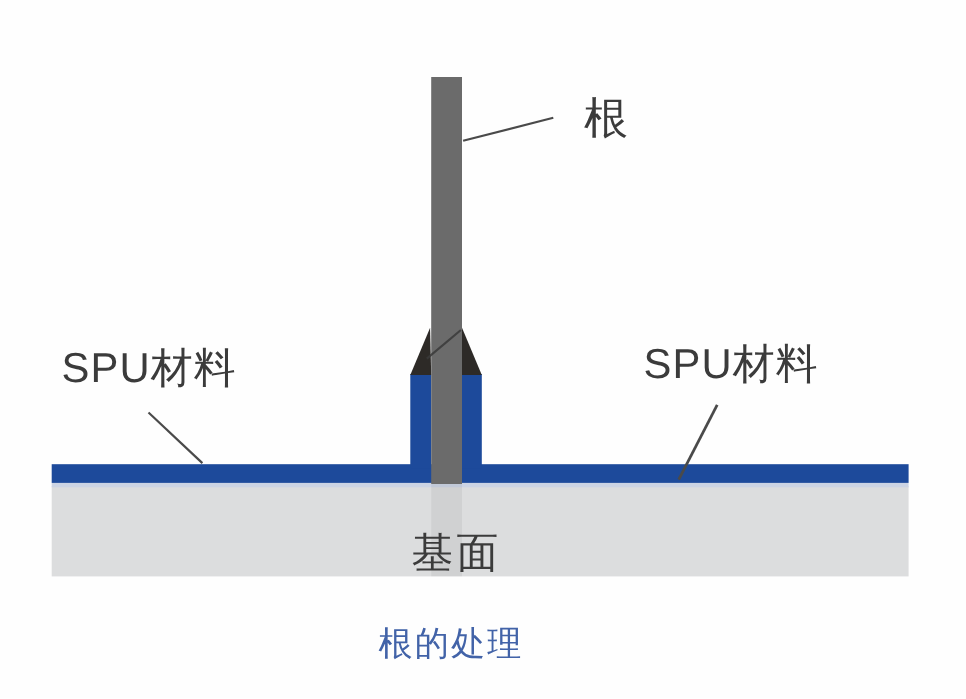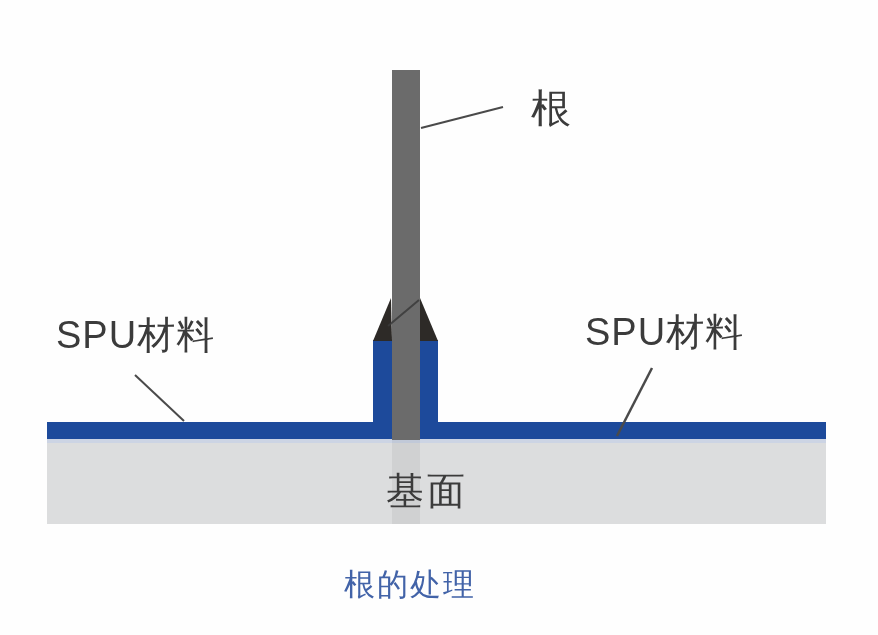--- a/index.html
+++ b/index.html
@@ -25,21 +25,21 @@
   .label{
     position:absolute;
     color:var(--label-text);
     line-height:1;
     white-space:nowrap;
     user-select:none;
   }
   .pipe-label{left:531px;top:88px;font-size:40px;}
   .spu-label-left{left:56px;top:316px;font-size:38px;letter-spacing:1px;}
   .spu-label-right{left:585px;top:313px;font-size:38px;letter-spacing:1px;}
-  .base-label{left:415px;top:472px;font-size:38px;letter-spacing:3px;transform:translateX(-50%);margin-left:12px;}
+  .base-label{left:415px;top:484px;font-size:38px;letter-spacing:3px;transform:translateX(-50%);}
   .caption{
     left:410px;top:569px;font-size:31px;letter-spacing:2px;
     color:var(--caption-blue);transform:translateX(-50%);font-weight:500;
   }
 </style>
 </head>
 <body>
 
 <div class="stage">
 

